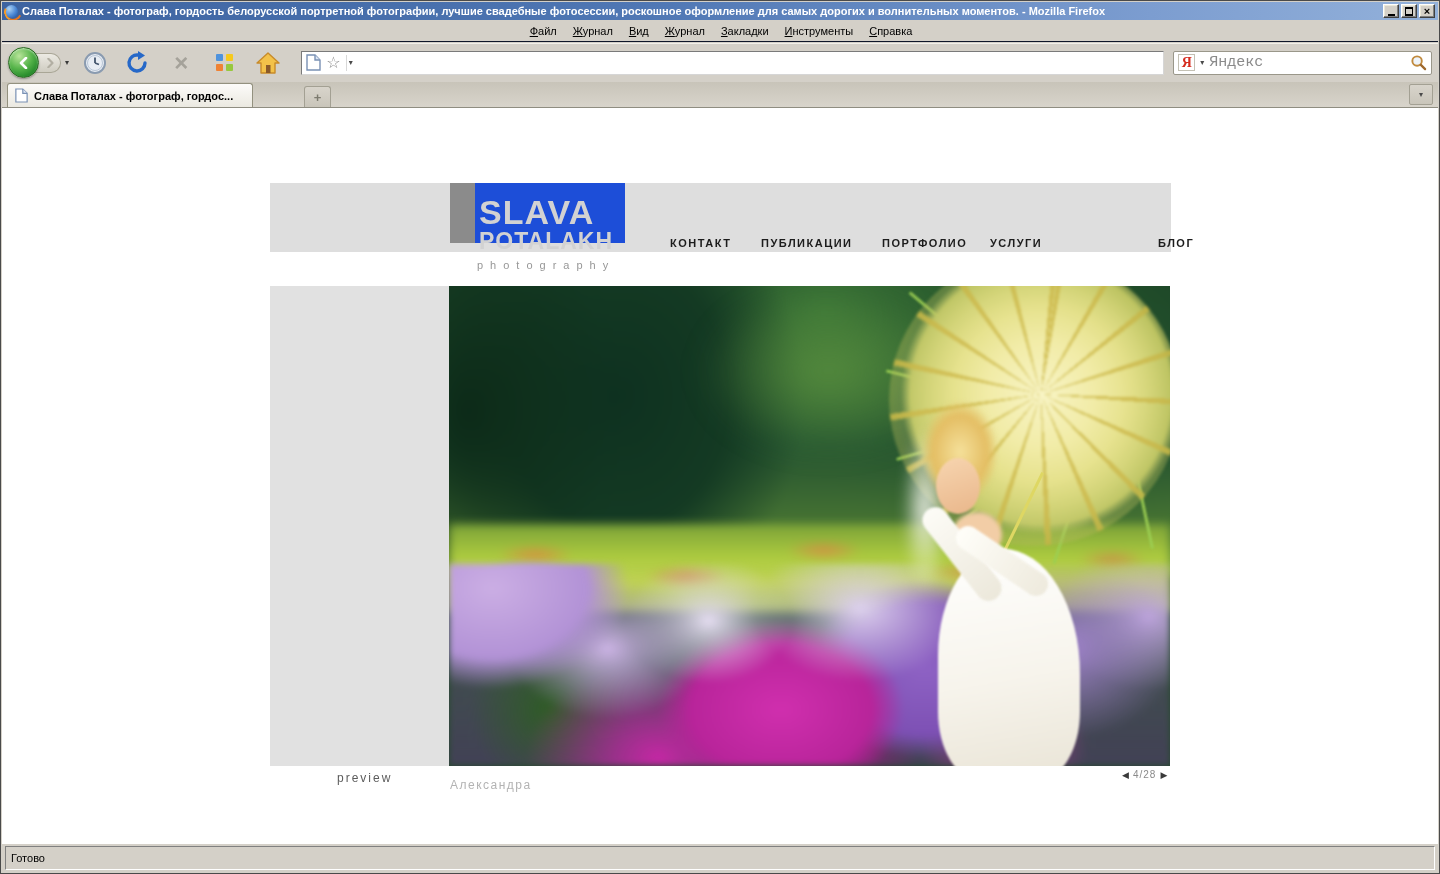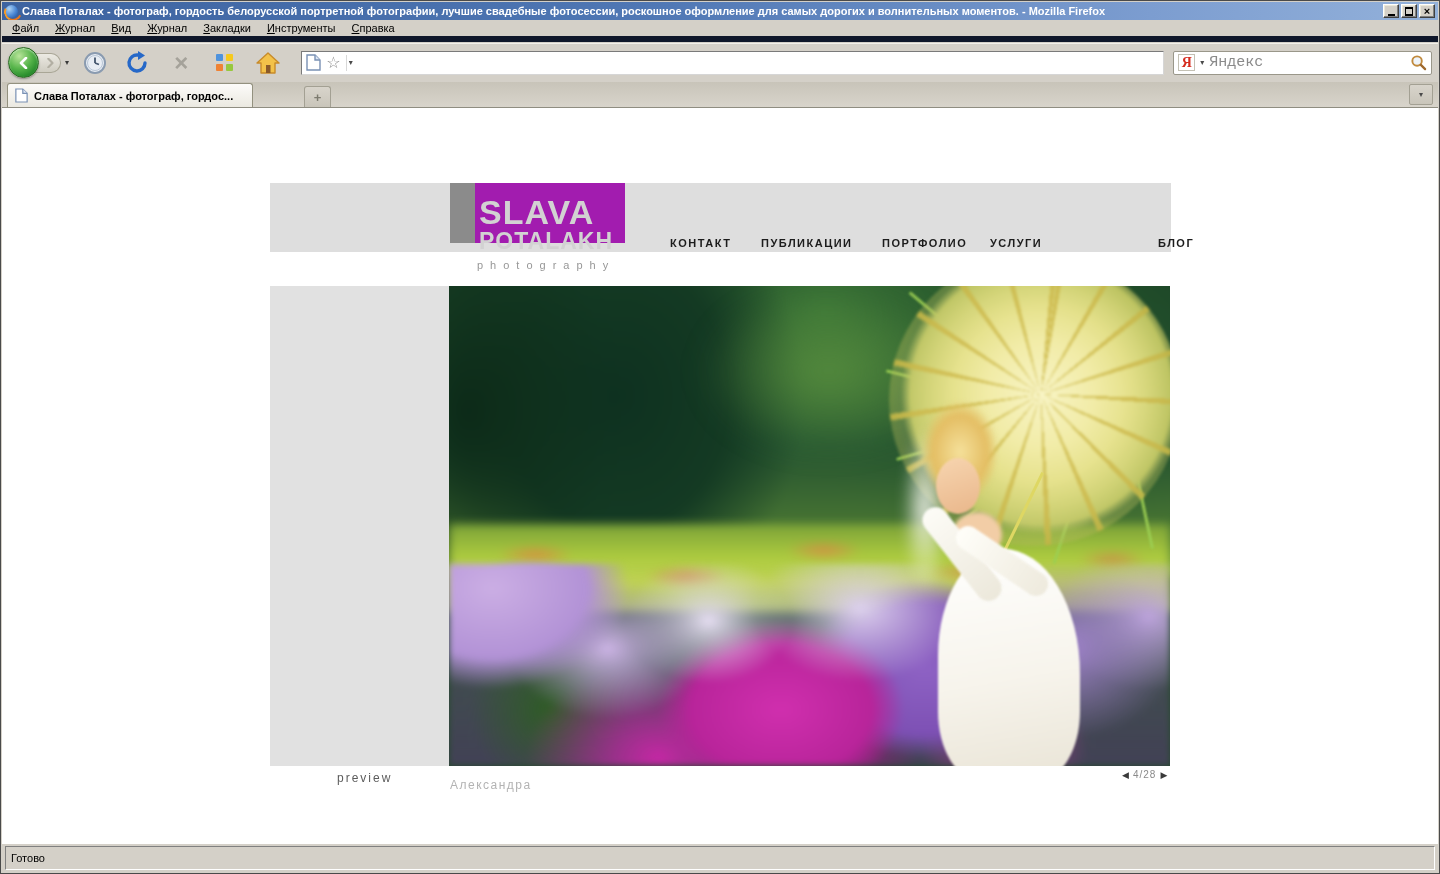--- a/index.html
+++ b/index.html
@@ -26,21 +26,21 @@
     border:1px solid; border-color:#ffffff #404040 #404040 #ffffff;
     box-shadow:inset -1px -1px 0 #808080, inset 1px 1px 0 #ece9d8;
     display:flex; align-items:center; justify-content:center; }
   .glyph-min { width:7px; height:2px; background:#000; margin-top:7px; }
   .glyph-restore { position:relative; width:8px; height:7px; }
   .glyph-restore::before { content:""; position:absolute; right:0; top:0; width:6px; height:5px; border:1px solid #000; border-top-width:2px; }
   .glyph-restore::after { content:""; position:absolute; left:0; bottom:0; width:6px; height:5px; border:1px solid #000; border-top-width:2px; background:#d4d0c8; }
   .glyph-close { font-size:11px; font-weight:bold; line-height:10px; }
   
   .menubar { position:absolute; left:1px; top:19px; right:1px; height:22px;
-    background:#d4d0c8; border-bottom:6px solid #0f172a; display:flex; align-items:center; padding-left:2px; }
+    background:#d4d0c8; border-bottom:1px solid #0f172a; display:flex; align-items:center; padding-left:2px;justify-content:center; }
   .menu-item { display:inline-block; padding:4px 8px; cursor:default; }
   .menu-item::first-letter { text-decoration:underline; }
   
   .toolbar { position:absolute; left:1px; top:42px; right:1px; height:38px;
     background:#d4d0c8; border-top:1px solid #f2f0ea; display:flex; align-items:center; padding:0 6px; }
   .keyhole { display:flex; align-items:center; }
   .back-btn { width:31px; height:31px; border-radius:50%; flex:0 0 auto; z-index:2;
     background:radial-gradient(circle at 35% 28%, #b8e49a 0%, #56b44a 45%, #1f8426 80%, #156018 100%);
     border:1px solid #2a6b22; box-shadow:0 1px 2px rgba(0,0,0,.35), inset 0 1px 2px rgba(255,255,255,.6);
     display:flex; align-items:center; justify-content:center; }
@@ -78,21 +78,21 @@
   .tab-title { white-space:nowrap; overflow:hidden; }
   .newtab { width:27px; height:21px; margin-left:3px; background:linear-gradient(#d8d4cb,#c9c5ba);
     border:1px solid #a3a093; border-bottom:none; border-radius:3px 3px 0 0;
     display:flex; align-items:center; justify-content:center; color:#7d7b6f; font-size:13px; font-weight:bold; }
   .alltabs { margin-left:auto; width:24px; height:21px; background:linear-gradient(#d8d4cb,#c9c5ba);
     border:1px solid #a3a093; border-radius:2px; display:flex; align-items:center; justify-content:center;
     color:#4a4a4a; font-size:8px; margin-bottom:2px; }
   
   .viewport { position:absolute; left:1px; top:107px; right:1px; bottom:23px; background:#fff; overflow:hidden; }
   .band { position:absolute; left:268px; top:75px; width:901px; height:69px; background:#dedede; }
-  .logo-block { position:absolute; left:448px; top:75px; width:175px; height:60px; background:#a21caf; }
+  .logo-block { position:absolute; left:448px; top:75px; width:175px; height:60px; background:#1d4ed8; }
   .logo-bar { position:absolute; left:0; top:0; width:25px; height:100%; background:#8b8b8b; }
   .logo-text { position:absolute; left:29px; top:12px; width:146px; text-align:left; color:#d2d2d2; font-weight:bold; line-height:1; }
   .logo-l1 { font-size:34px; letter-spacing:1px; }
   .logo-l2 { font-size:23px; letter-spacing:1px; margin-top:1px; }
   .logo-tagline { position:absolute; left:475px; top:151px; font-size:11px; letter-spacing:7px; color:#979797; }
   .nav-item { position:absolute; top:129px; font-size:11px; font-weight:bold; letter-spacing:1.5px; color:#1c1c1c; cursor:pointer; }
   .n0 { left:668px; } .n1 { left:759px; } .n2 { left:880px; } .n3 { left:988px; } .n4 { left:1156px; }
   .leftcol { position:absolute; left:268px; top:178px; width:179px; height:480px; background:#e1e1e1; }
   
   .photo { position:absolute; left:447px; top:178px; width:721px; height:480px; overflow:hidden; background:#24492b; }

